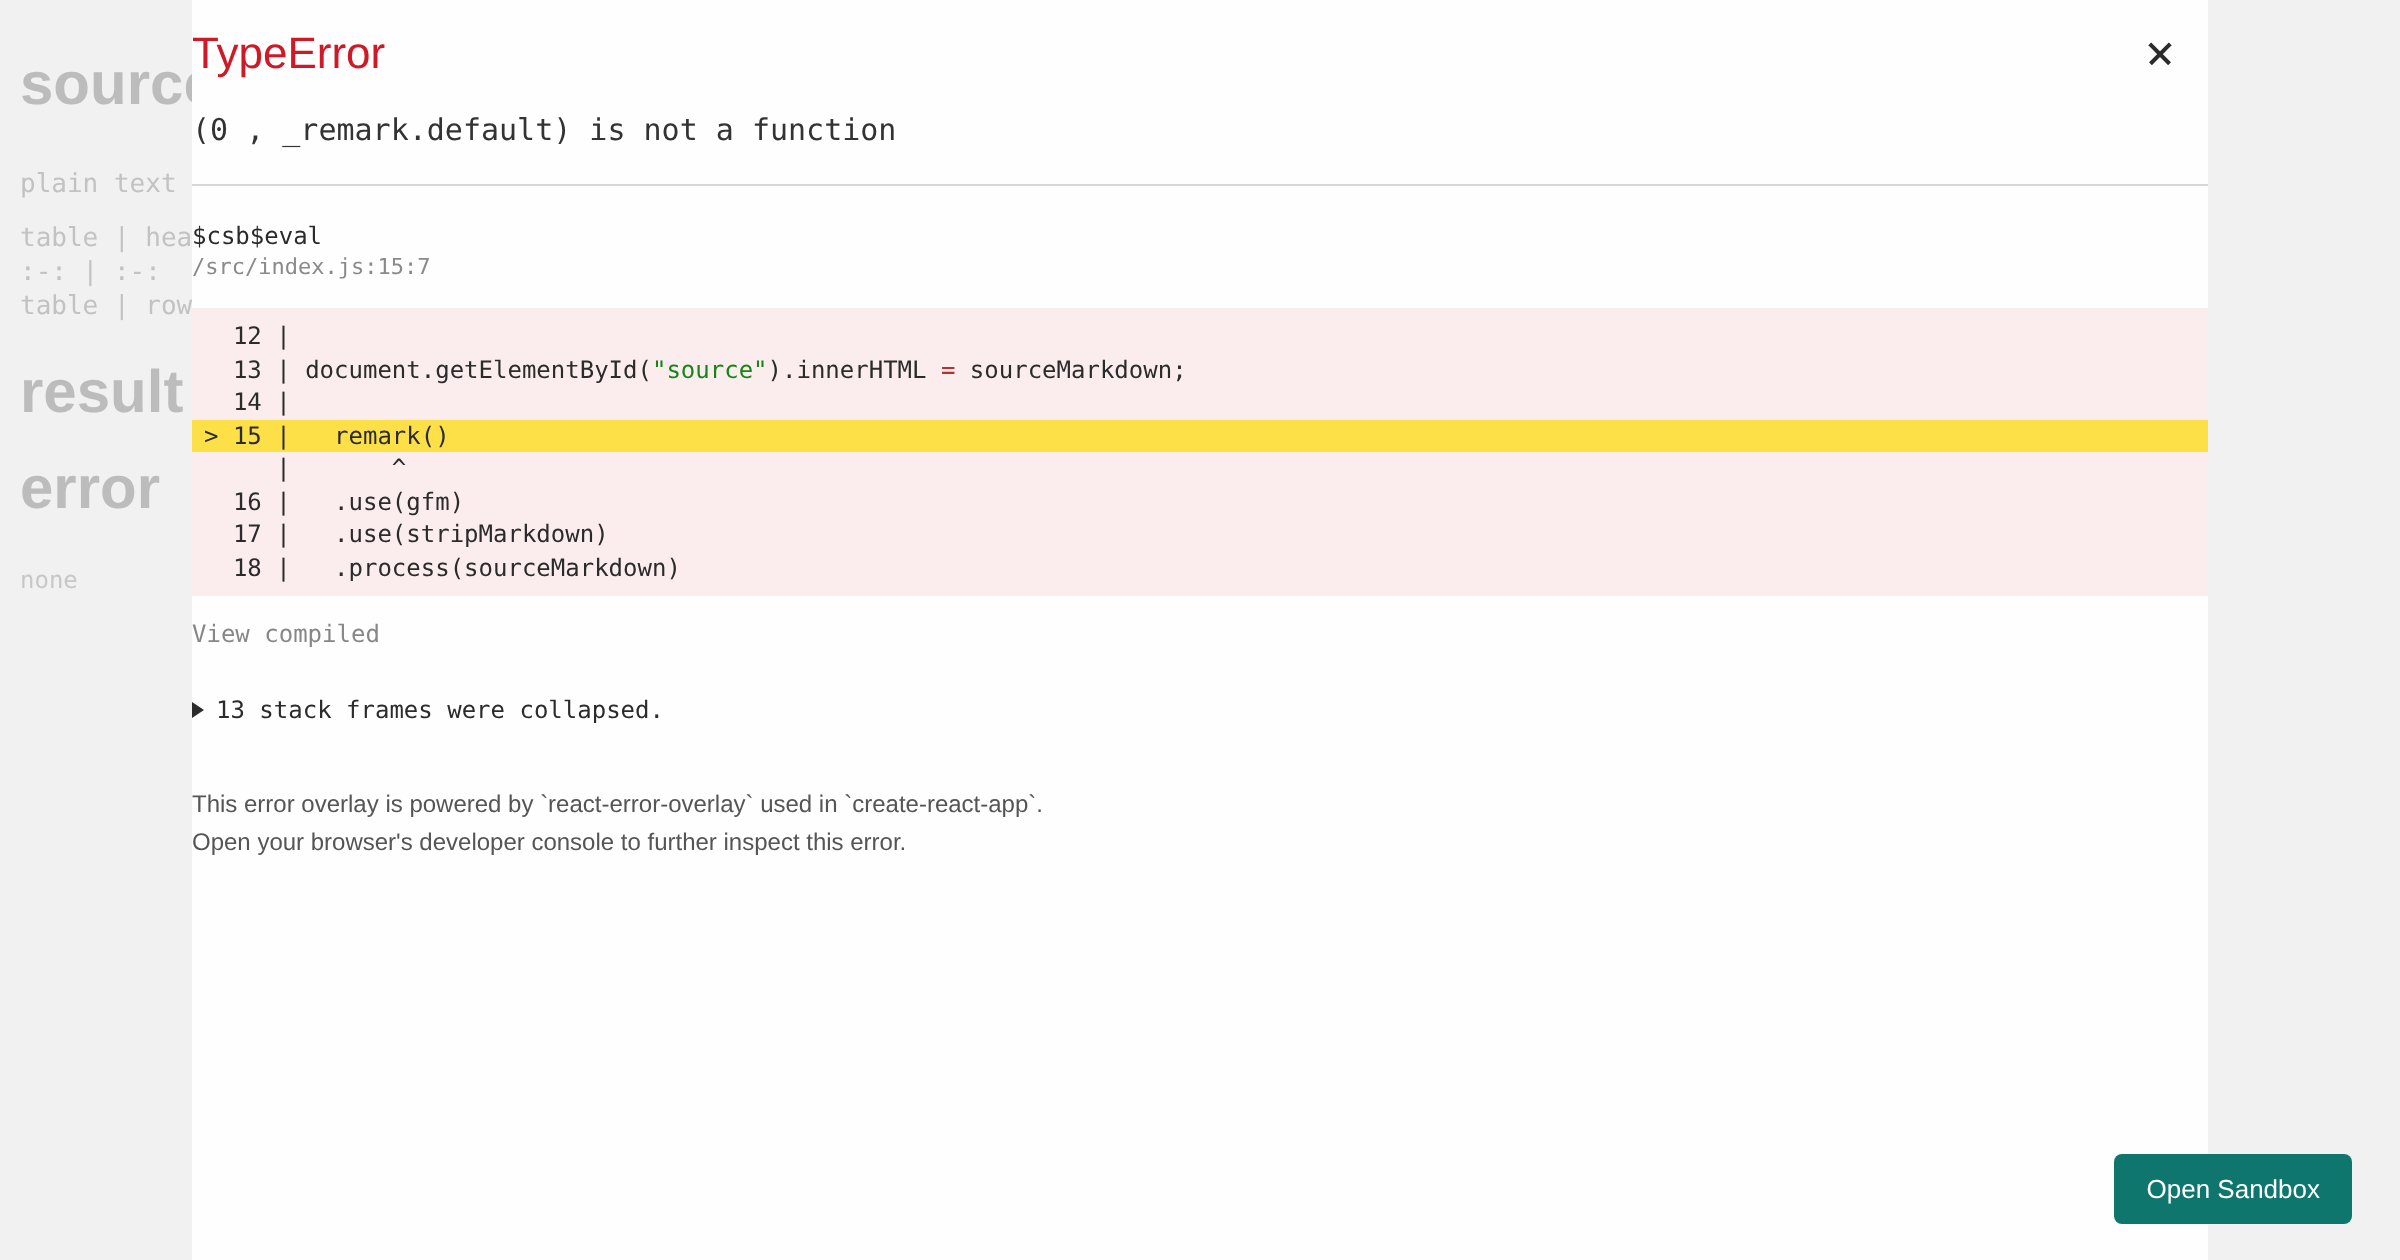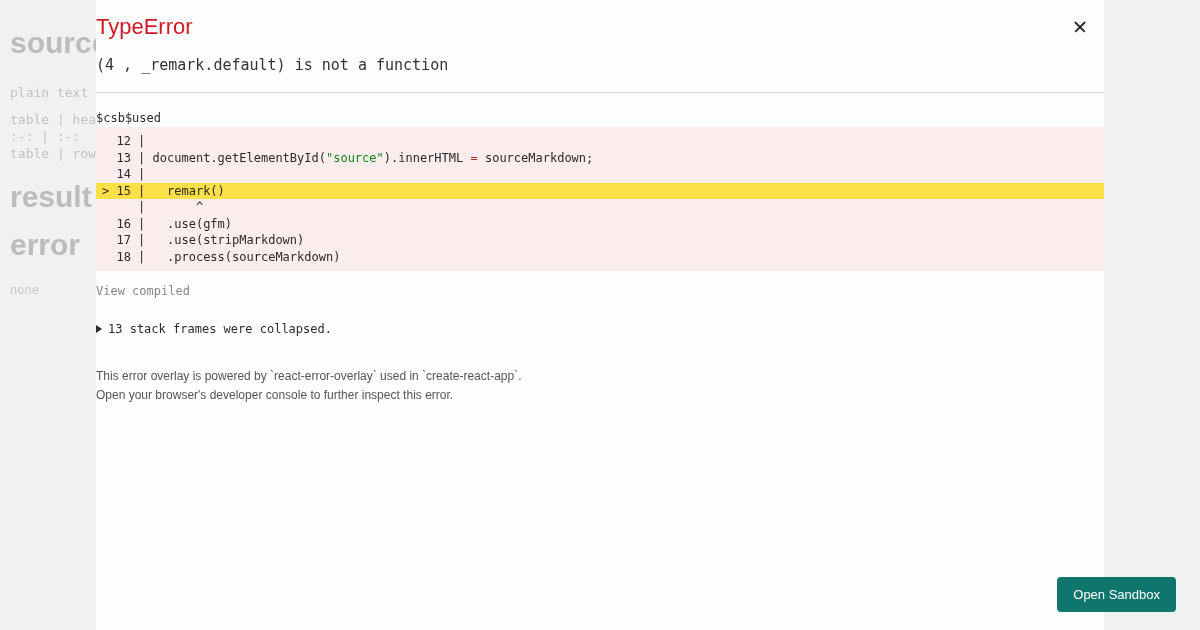--- a/index.html
+++ b/index.html
@@ -170,25 +170,26 @@
   <div class="bg-heading">result</div>
   <div class="bg-heading" style="margin-top:14px;">error</div>
   <div class="bg-small">none</div>
 </div>
 
 <div class="error-panel">
   <div class="close-btn"></div>
 
   <h1 class="error-title">TypeError</h1>
 
-  <div class="error-message">(4 , _remark.default) is not a function</div>
+  <div class="error-message">(0 , _remark.default) is not a function</div>
 
   <hr class="divider">
 
-  <div class="frame-header">$csb$used</div>
+  <div class="frame-header">$csb$eval</div>
+  <div class="frame-location">/src/index.js:15:7</div>
 
   <div class="code-block"><span class="code-line">  12 | </span>
 <span class="code-line"><span>  13 | document.getElementById(</span><span class="tok-str">"source"</span><span>).innerHTML </span><span class="tok-op">=</span><span> sourceMarkdown;</span></span>
 <span class="code-line">  14 | </span>
 <span class="code-line hl">&gt; 15 |   remark()</span><span class="code-line">     |       ^</span>
 <span class="code-line">  16 |   .use(gfm)</span>
 <span class="code-line">  17 |   .use(stripMarkdown)</span>
 <span class="code-line">  18 |   .process(sourceMarkdown)</span></div>
 
   <span class="view-compiled">View compiled</span>

